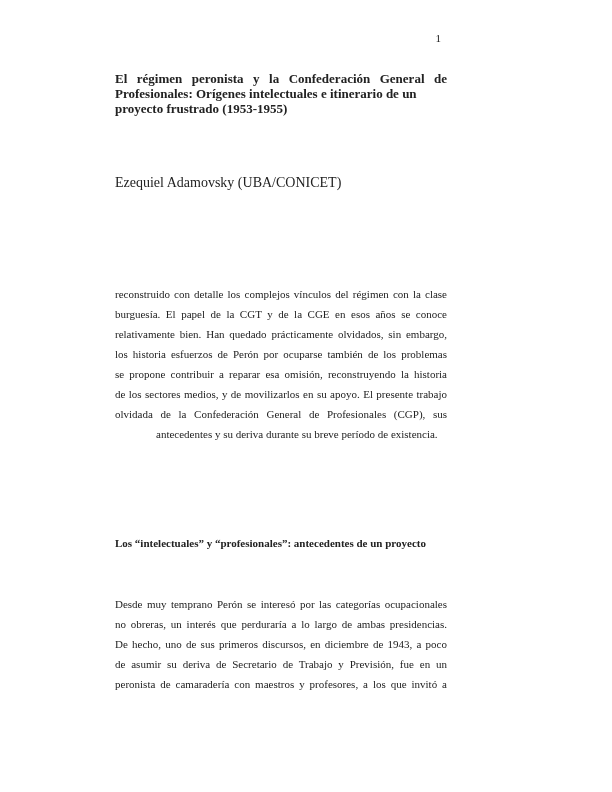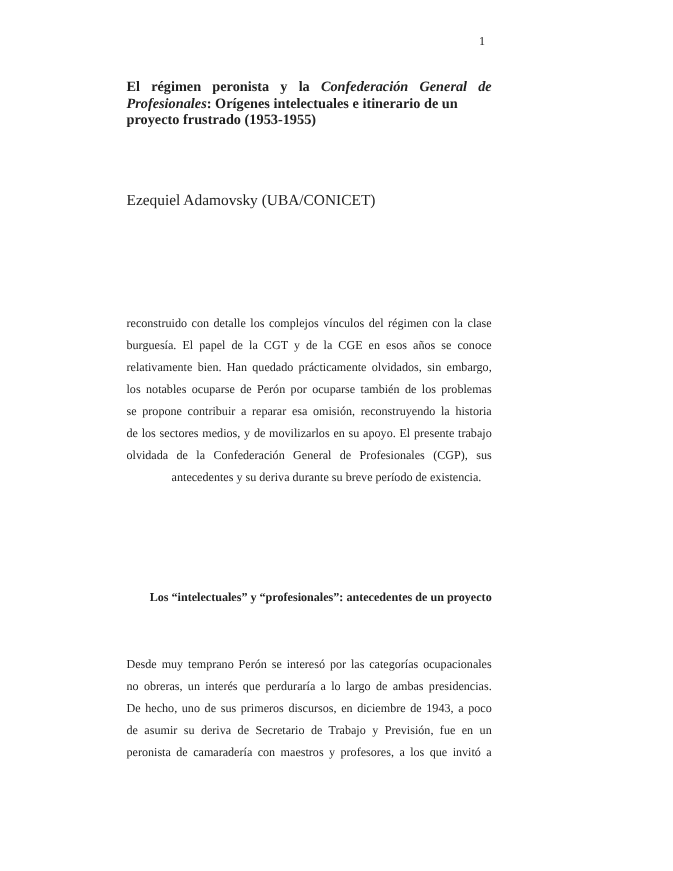--- a/index.html
+++ b/index.html
@@ -32,21 +32,20 @@
     top: 71px;
     font-size: 13px;
     font-weight: bold;
     line-height: 15px;
   }
   .title .tline-just {
     text-align: justify;
     text-align-last: justify;
   }
   .it {
-    font-style: italic;
   }
   .author {
     top: 176px;
     font-size: 14px;
     line-height: 14px;
   }
   .bodytext {
     font-size: 11px;
     line-height: 20px;
   }
@@ -61,21 +60,21 @@
   .jline-end {
     text-align: left;
     height: 20px;
     margin-left: 41px;
   }
   .heading {
     top: 536px;
     font-size: 11px;
     font-weight: bold;
     line-height: 15px;
-    text-align: right;
+    text-align: left;
   }
 </style>
 </head>
 <body>
 
 <div class="page">
 
   <div class="block pagenum">1</div>
 
   <div class="block title">
@@ -83,21 +82,21 @@
     <div><span class="it">Profesionales</span><span>: Orígenes intelectuales e itinerario de un</span></div>
     <div>proyecto frustrado (1953-1955)</div>
   </div>
 
   <div class="block author">Ezequiel Adamovsky (UBA/CONICET)</div>
 
   <div class="block bodytext para1">
     <div class="jline">reconstruido con detalle los complejos vínculos del régimen con la clase</div>
     <div class="jline">burguesía. El papel de la CGT y de la CGE en esos años se conoce</div>
     <div class="jline">relativamente bien. Han quedado prácticamente olvidados, sin embargo,</div>
-    <div class="jline">los notables ocuparse de Perón por ocuparse también de los problemas</div>
+    <div class="jline">los historia esfuerzos de Perón por ocuparse también de los problemas</div>
     <div class="jline">se propone contribuir a reparar esa omisión, reconstruyendo la historia</div>
     <div class="jline">de los sectores medios, y de movilizarlos en su apoyo. El presente trabajo</div>
     <div class="jline">olvidada de la Confederación General de Profesionales (CGP), sus</div>
     <div class="jline-end">antecedentes y su deriva durante su breve período de existencia.</div>
   </div>
 
   <div class="block heading">Los “intelectuales” y “profesionales”: antecedentes de un proyecto</div>
 
   <div class="block bodytext para2">
     <div class="jline">Desde muy temprano Perón se interesó por las categorías ocupacionales</div>

